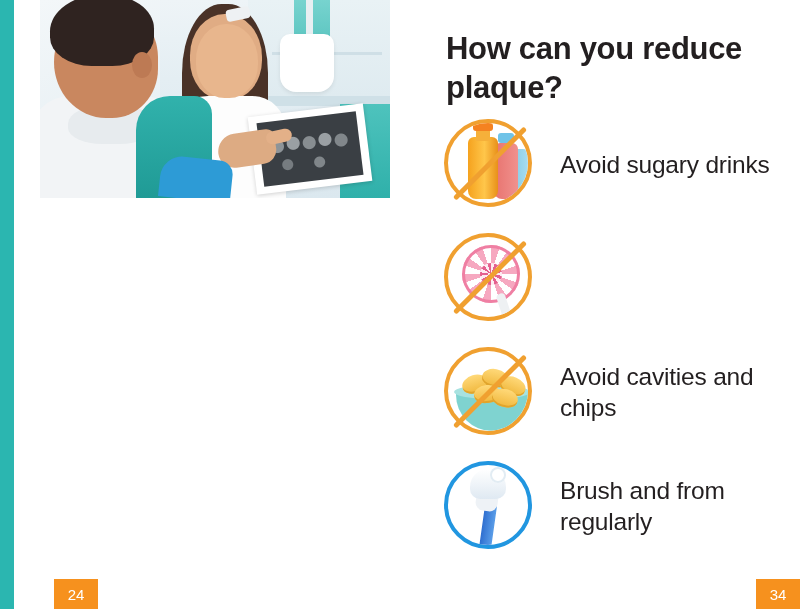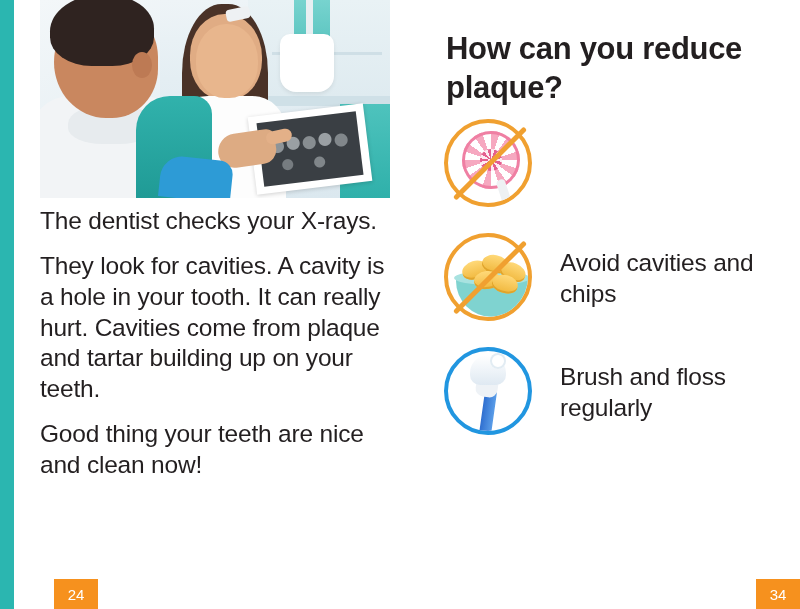--- a/index.html
+++ b/index.html
@@ -462,33 +462,42 @@
 
         <div class="ph-bib"></div>
         <div class="ph-xray">
           <div class="ph-xray-inner"></div>
         </div>
         <div class="ph-hand"></div>
         <div class="ph-finger"></div>
         <div class="ph-glove"></div>
       </div>
 
-      <div class="left-text">
-        <p class="para">The dentist checks your X-rays.</p>
-        <p class="para">They look for cavities. A cavity is a hole in your tooth. It can really hurt. Cavities come from plaque and tartar building up on your teeth.</p>
-        <p class="para">Good thing your teeth are nice and clean now!</p>
-      </div>
     </div>
 
     <div class="right-page">
 
       <div class="heading">How can you reduce plaque?</div>
 
       <div class="list">
 
+        <div class="row">
+          <div class="icon-wrap">
+            <div class="circle">
+              <div class="bot-c"></div>
+              <div class="bot-b"></div>
+              <div class="bot-b-cap"></div>
+              <div class="bot-a"></div>
+              <div class="bot-a-neck"></div>
+              <div class="bot-a-cap"></div>
+            </div>
+            <div class="slash"></div>
+          </div>
+          <div class="row-label">Avoid sugary drinks</div>
+        </div>
 
         <div class="row">
           <div class="icon-wrap">
             <div class="circle">
               <div class="lolli"></div>
               <div class="lolli-core"></div>
               <div class="lolli-stick"></div>
             </div>
             <div class="slash"></div>
           </div>
@@ -512,21 +521,21 @@
 
         <div class="row">
           <div class="icon-wrap">
             <div class="circle blue">
               <div class="tb-handle"></div>
               <div class="tb-head"></div>
               <div class="tb-paste"></div>
               <div class="tb-paste-curl"></div>
             </div>
           </div>
-          <div class="row-label">Brush and floss regularly</div>
+          <div class="row-label">Brush and from regularly</div>
         </div>
 
       </div>
     </div>
 
     <div class="footer-rule"></div>
   </div>
 
   <div class="pagenum left">24</div>
   <div class="pagenum right">34</div>

